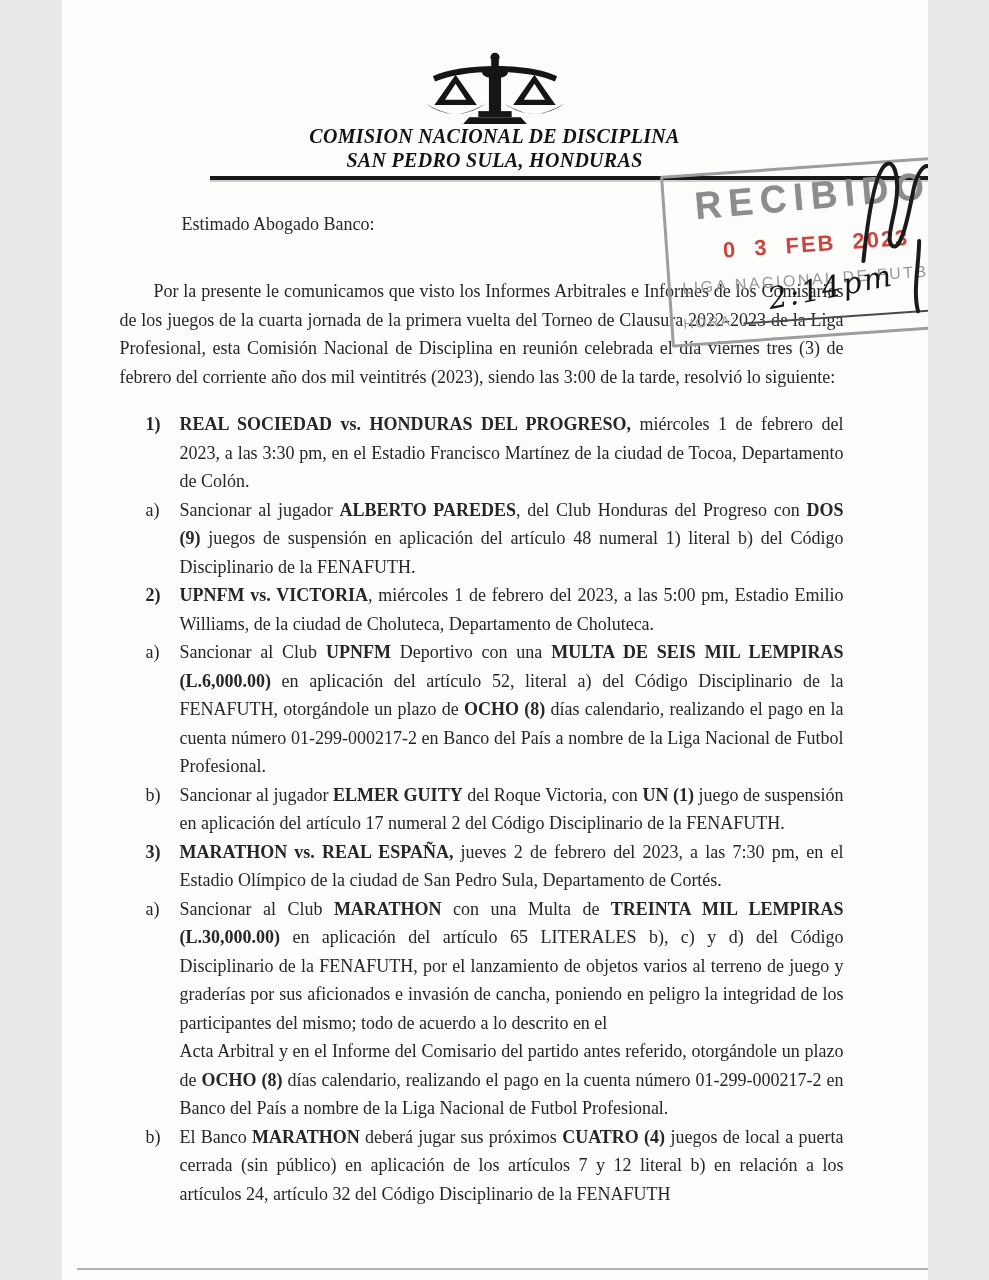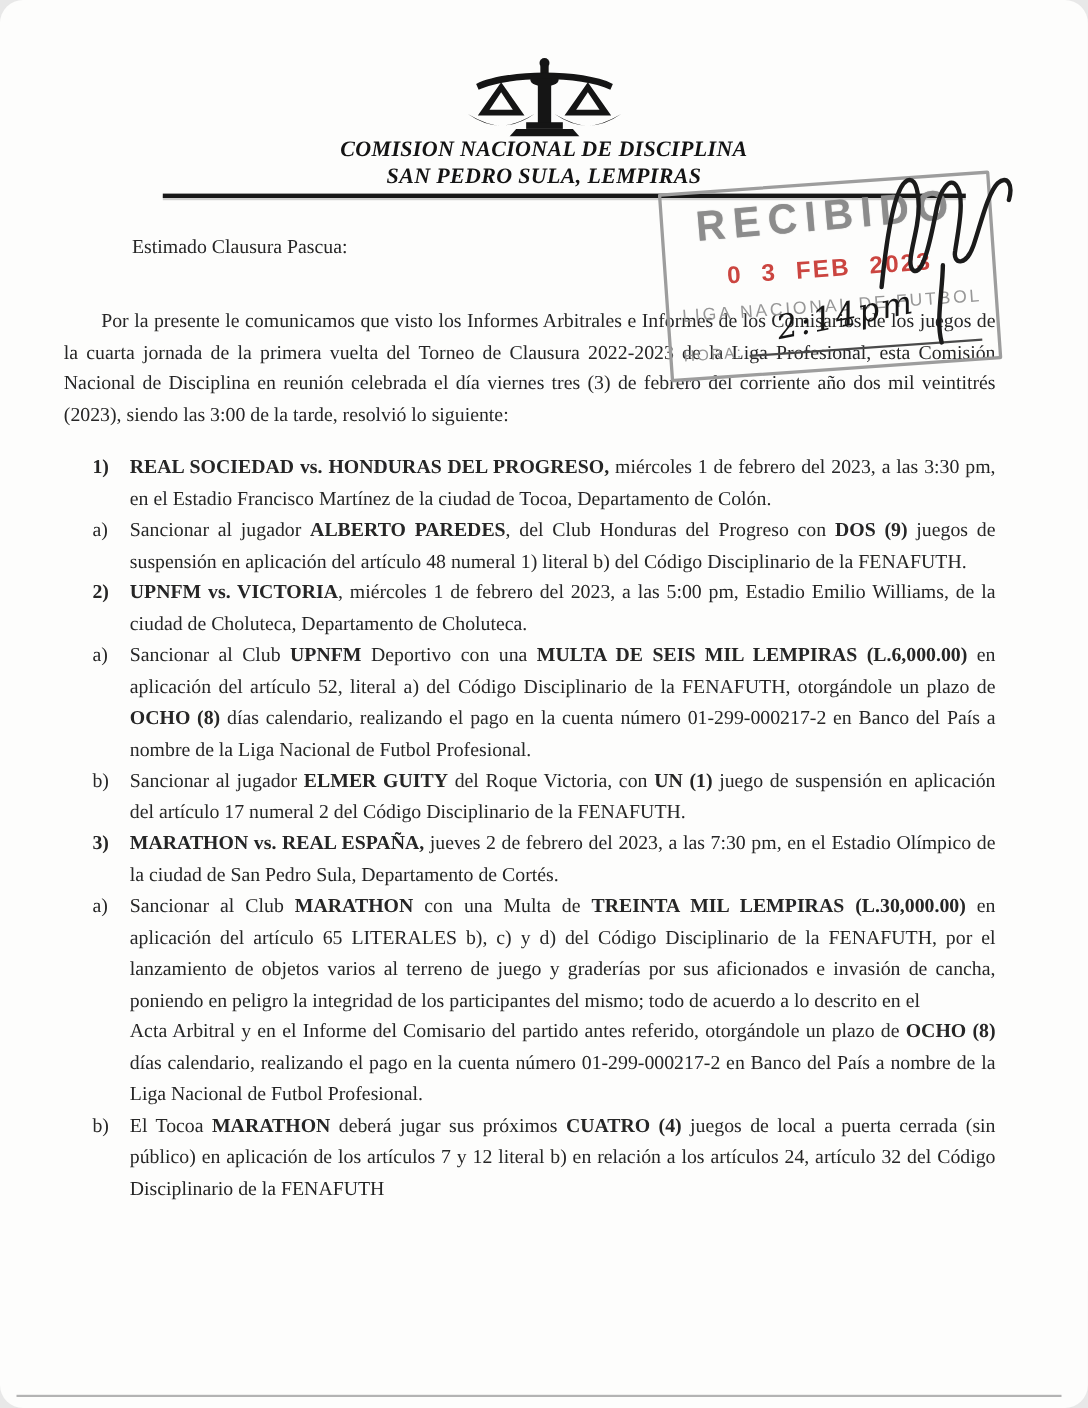--- a/index.html
+++ b/index.html
@@ -1,21 +1,20 @@
 <!DOCTYPE html>
 <html><head>
 <meta charset="utf-8">
 <style>
   html,body { margin:0; padding:0; background:#e8e8e8; }
   .page {
-    position:relative; width:989px; height:1280px; margin:0 auto;
+    position:relative; width:866px; height:1280px; margin:0 auto;
     background:#fdfdfc; overflow:hidden;
     font-family:"Liberation Serif","DejaVu Serif",serif;
     color:#262626;
-    border-radius:21px;
   }
   
   .letterhead { text-align:center; padding-top:52px; }
   .logo-wrap { height:72px; }
   .org-line1, .org-line2 {
     font-weight:bold; font-style:italic; font-size:20px; line-height:24px;
     color:#141414; letter-spacing:0.3px; margin:0;
   }
   .header-rule {
     height:4px; background:#181818; width:730px; margin:4px 0 0 148px;
@@ -96,26 +95,26 @@
           <path d="M48,30 L20,70 L76,70 Z M48,42 L34,63 L62,63 Z" fill-rule="evenodd"></path>
           <path d="M8,68 Q48,96 88,68 Q64,82 48,82 Q32,82 8,68 Z"></path>
           <path d="M152,30 L124,70 L180,70 Z M152,42 L138,63 L166,63 Z" fill-rule="evenodd"></path>
           <path d="M112,68 Q152,96 192,68 Q168,82 152,82 Q136,82 112,68 Z"></path>
           <rect x="78" y="78" width="44" height="8"></rect>
           <path d="M66,86 L134,86 L142,95 L58,95 Z"></path>
         </g>
       </svg>
     </div>
     <p class="org-line1">COMISION NACIONAL DE DISCIPLINA</p>
-    <p class="org-line2">SAN PEDRO SULA, LEMPIRAS</p>
+    <p class="org-line2">SAN PEDRO SULA, HONDURAS</p>
     <div class="header-rule"></div>
   </div>
 
 
-  <div class="salutation">Estimado Clausura Pascua:</div>
+  <div class="salutation">Estimado Abogado Banco:</div>
 
   <div class="stamp">
     <div class="stamp-title">RECIBIDO</div>
     <div class="stamp-date">0 3 FEB 2023</div>
     <div class="stamp-org">LIGA NACIONAL DE FUTBOL</div>
     <div class="stamp-hora-row">
       <span class="stamp-hora-label">HORA:</span>
       <span class="stamp-hora-line"></span>
       <span class="stamp-hora-value">2:14pm</span>
     </div>
@@ -153,18 +152,18 @@
       <div class="item">
         <span class="marker bold">3)</span>
         <div class="content"><span class="bold">MARATHON vs. REAL ESPAÑA,</span><span> jueves 2 de febrero del 2023, a las 7:30 pm, en el Estadio Olímpico de la ciudad de San Pedro Sula, Departamento de Cortés.</span></div>
       </div>
       <div class="item">
         <span class="marker">a)</span>
         <div class="content"><span>Sancionar al Club </span><span class="bold">MARATHON</span><span> con una Multa de </span><span class="bold">TREINTA MIL LEMPIRAS (L.30,000.00)</span><span> en aplicación del artículo 65 LITERALES b), c) y d) del Código Disciplinario de la FENAFUTH, por el lanzamiento de objetos varios al terreno de juego y graderías por sus aficionados e invasión de cancha, poniendo en peligro la integridad de los participantes del mismo; todo de acuerdo a lo descrito en el</span><br><span>Acta Arbitral y en el Informe del Comisario del partido antes referido, otorgándole un plazo de </span><span class="bold">OCHO (8)</span><span> días calendario, realizando el pago en la cuenta número 01-299-000217-2 en Banco del País a nombre de la Liga Nacional de Futbol Profesional.</span></div>
       </div>
       <div class="item">
         <span class="marker">b)</span>
-        <div class="content"><span>El Tocoa </span><span class="bold">MARATHON</span><span> deberá jugar sus próximos </span><span class="bold">CUATRO (4)</span><span> juegos de local a puerta cerrada (sin público) en aplicación de los artículos 7 y 12 literal b) en relación a los artículos 24, artículo 32 del Código Disciplinario de la FENAFUTH</span></div>
+        <div class="content"><span>El Banco </span><span class="bold">MARATHON</span><span> deberá jugar sus próximos </span><span class="bold">CUATRO (4)</span><span> juegos de local a puerta cerrada (sin público) en aplicación de los artículos 7 y 12 literal b) en relación a los artículos 24, artículo 32 del Código Disciplinario de la FENAFUTH</span></div>
       </div>
     </div>
 
   <div class="scan-bottom-line"></div>
 </div>
 
 </body></html>

